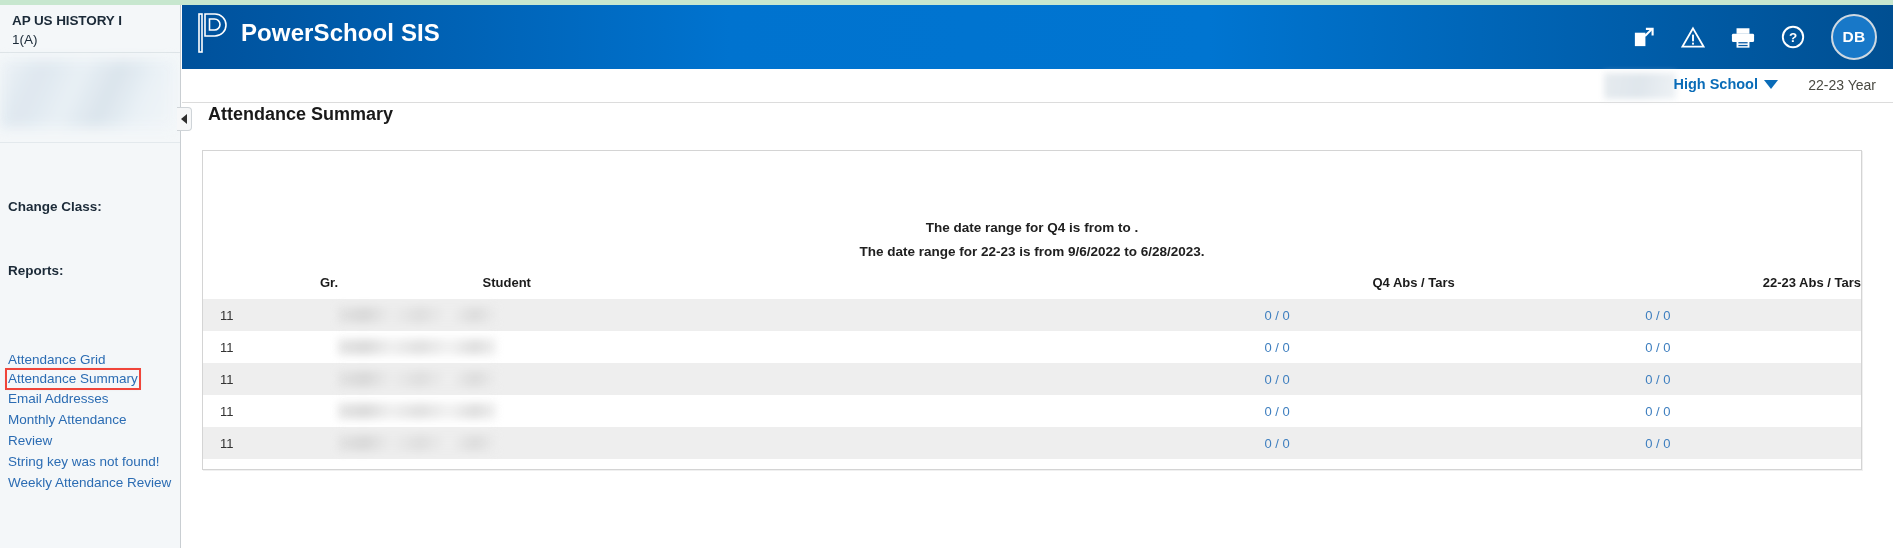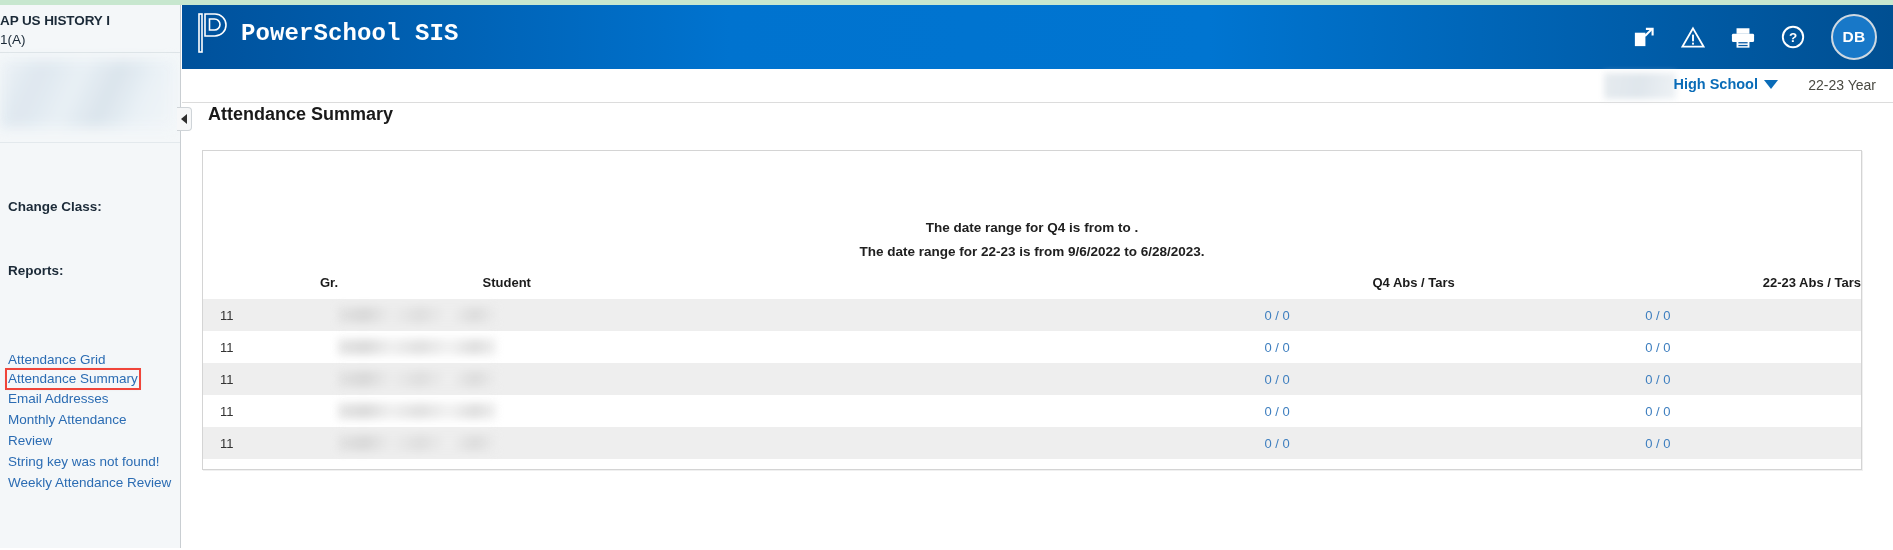--- a/index.html
+++ b/index.html
@@ -31,21 +31,21 @@
     position: absolute;
     left: 0; top: 5px;
     width: 181px;
     height: 543px;
     background: #f4f7f9;
     border-right: 1px solid #c9ced2;
     box-sizing: border-box;
     overflow: hidden;
   }
   #class-title-block {
-    padding: 6px 8px 0 0;
+    padding: 6px 8px 0 12px;
   }
   #class-name {
     font-size: 13.5px;
     font-weight: bold;
     color: #1b2a38;
     letter-spacing: -0.1px;
     line-height: 19px;
     white-space: nowrap;
   }
   #class-section {
@@ -129,21 +129,20 @@
     display: flex;
     align-items: center;
     gap: 13px;
   }
   #ps-logo { display: block; }
   #brand-text {
     color: #ffffff;
     font-size: 24px;
     font-weight: bold;
     letter-spacing: .1px;
-    font-family: Liberation Mono, monospace;
   }
   #header-icons {
     position: absolute;
     right: 16px; top: 0;
     height: 64px;
     display: flex;
     align-items: center;
     gap: 26px;
   }
   .hdr-icon {

